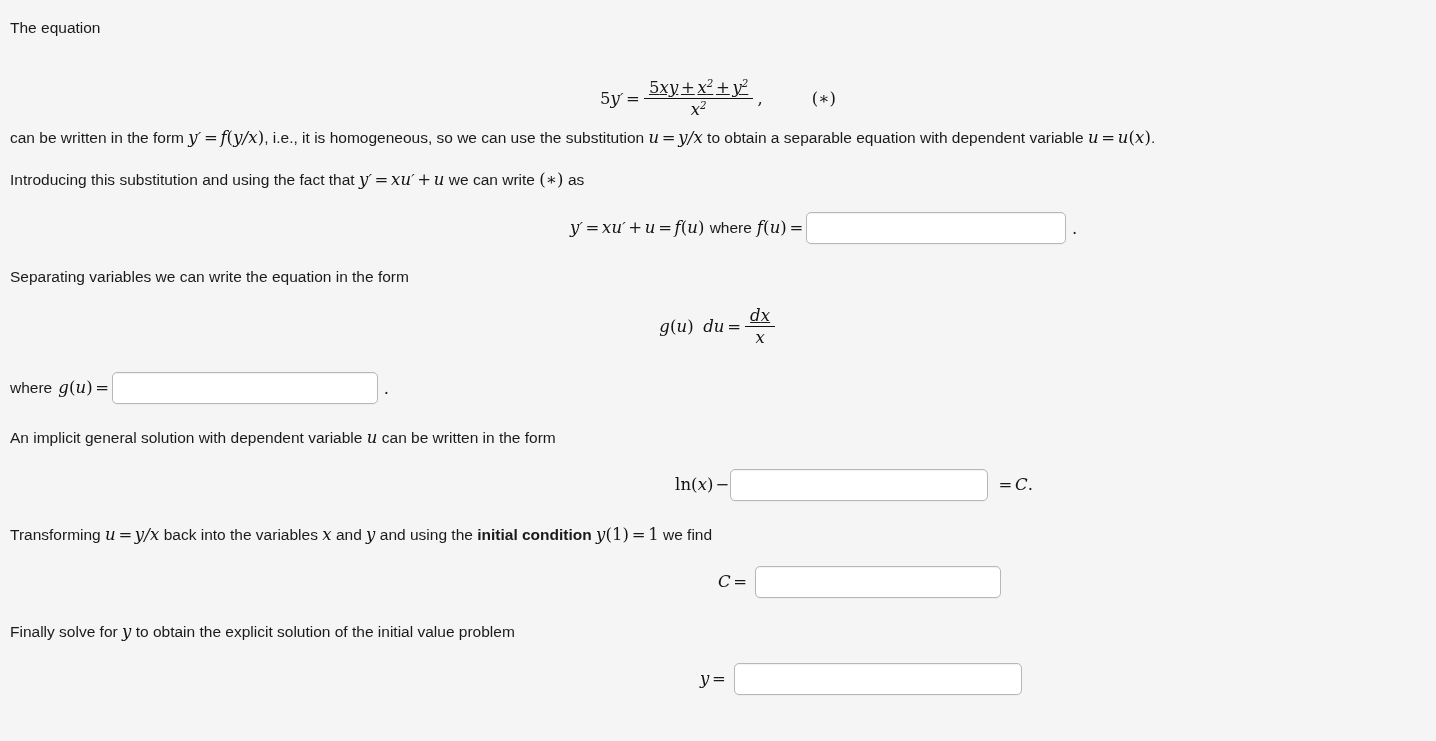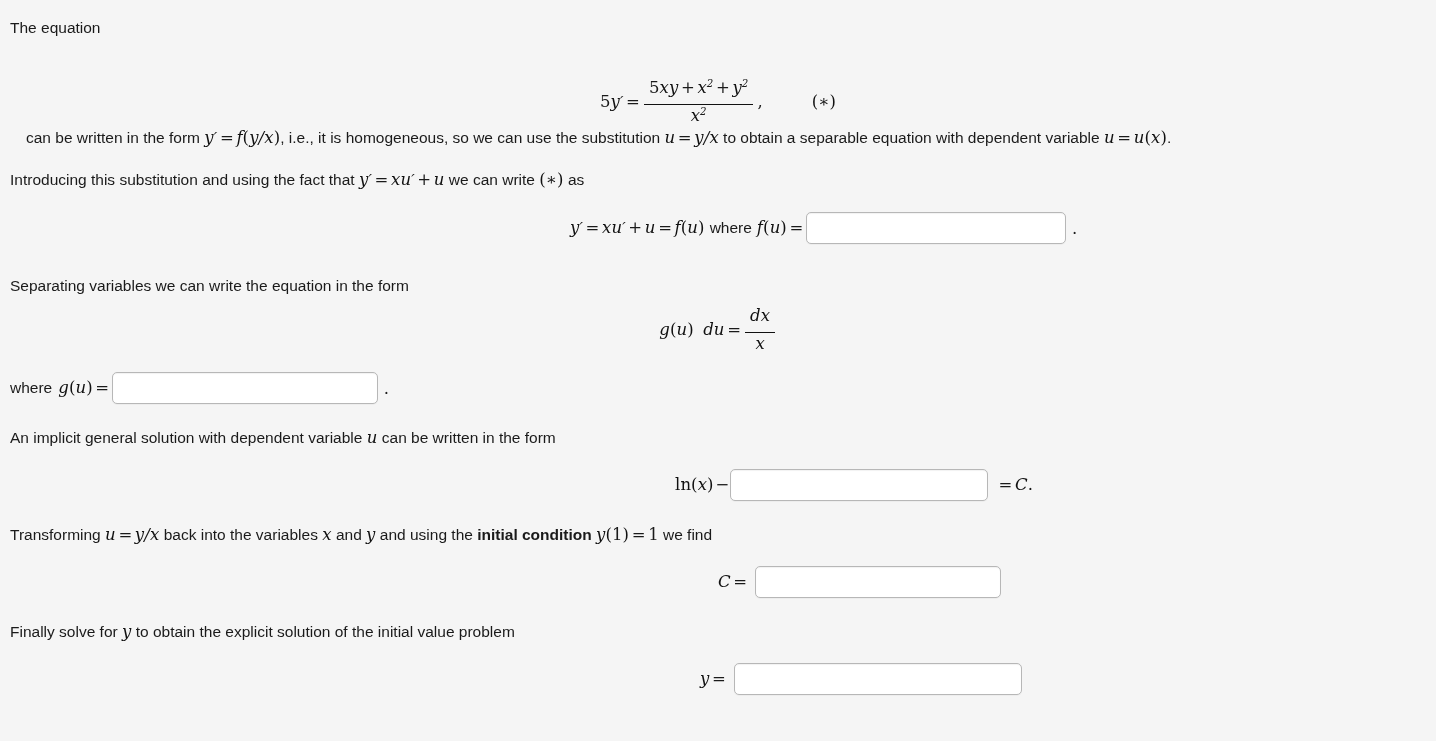--- a/index.html
+++ b/index.html
@@ -59,22 +59,23 @@
   .frac {
     display: inline-block;
     vertical-align: middle;
     text-align: center;
     position: relative;
     top: -0.05em;
     margin: 0 .12em;
   }
   .frac .top {
     display: block;
-    padding: 0 .30em 7px .30em;
+    padding: 0 .30em 1px .30em;
     border-bottom: 1.2px solid #111;
+    text-decoration: underline;
   }
   .frac .bot {
     display: block;
     padding: 1px .30em 0 .30em;
   }
 
   
   .para {
     position: absolute;
     line-height: 1.25;
@@ -130,21 +131,21 @@
 
   <div class="para" style="left:10px; top:18px;">
     <span>The equation</span>
   </div>
 
   <div class="display" style="top:58px;margin-top:21px;">
     <span class="num">5</span><span class="m">y</span><span class="prime">′</span><span class="op">=</span><span class="frac"><span class="top"><span class="num">5</span><span class="m">xy</span><span class="op">+</span><span class="m">x</span><sup class="ex">2</sup><span class="op">+</span><span class="m">y</span><sup class="ex">2</sup></span><span class="bot"><span class="m">x</span><sup class="ex">2</sup></span></span><span class="op">,</span>
     <span style="display:inline-block;width:42px;"></span><span class="m up">(∗)</span>
   </div>
 
-  <div class="para" style="left:10px; top:128px;margin-left:16px;">
+  <div class="para" style="left:10px; top:128px;">
     <span>can be written in the form </span><span class="m">y</span><span class="prime">′</span><span class="op">=</span><span class="m">f</span><span class="m up">(</span><span class="m">y</span><span class="m">/</span><span class="m">x</span><span class="m up">)</span><span>, i.e., it is homogeneous, so we can use the substitution </span><span class="m">u</span><span class="op">=</span><span class="m">y</span><span class="m">/</span><span class="m">x</span><span> to obtain a separable equation with dependent variable </span><span class="m">u</span><span class="op">=</span><span class="m">u</span><span class="m up">(</span><span class="m">x</span><span class="m up">)</span><span>.</span>
   </div>
 
   <div class="para" style="left:10px; top:170px;">
     <span>Introducing this substitution and using the fact that </span><span class="m">y</span><span class="prime">′</span><span class="op">=</span><span class="m">x</span><span class="m">u</span><span class="prime">′</span><span class="op">+</span><span class="m">u</span><span> we can write </span><span class="m up">(∗)</span><span> as</span>
   </div>
 
   <div class="rowline" style="left:570px; top:212px;">
     <span class="m">y</span>
       <span class="prime">′</span>
@@ -162,21 +163,21 @@
     <span style="padding:0 5px;">where</span>
       <span class="m">f</span>
       <span class="m up">(</span>
       <span class="m">u</span>
       <span class="m up">)</span>
       <span class="op">=</span>
     <input class="ans" style="width: 260px;" type="text" value="">
     <span class="tail">.</span>
   </div>
 
-  <div class="para" style="left:10px; top:276px;">
+  <div class="para" style="left:10px; top:267px;">
     <span>Separating variables we can write the equation in the form</span>
   </div>
 
   <div class="display" style="top:307px;">
     <span class="m">g</span><span class="m up">(</span><span class="m">u</span><span class="m up">)</span>
     <span class="m" style="padding-left:5px;">du</span><span class="op">=</span><span class="frac"><span class="top"><span class="m">d</span><span class="m">x</span></span><span class="bot"><span class="m">x</span></span></span>
   </div>
 
   <div class="rowline" style="left:10px; top:372px;">
     <span class="lead">where</span>

